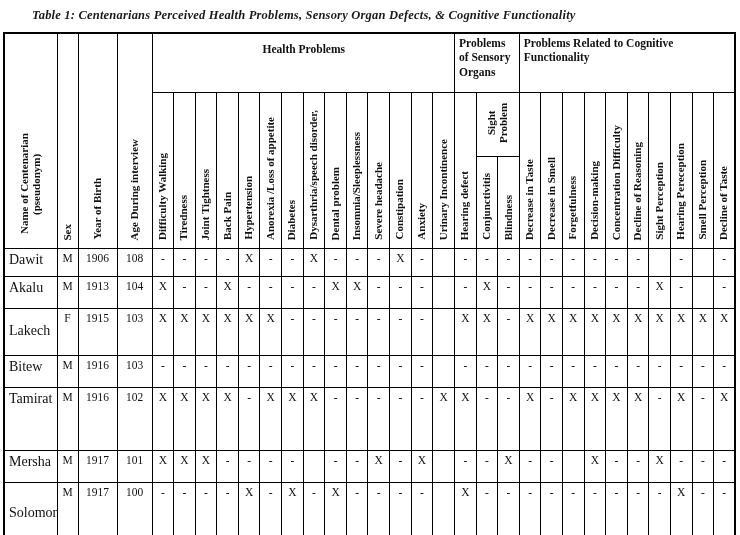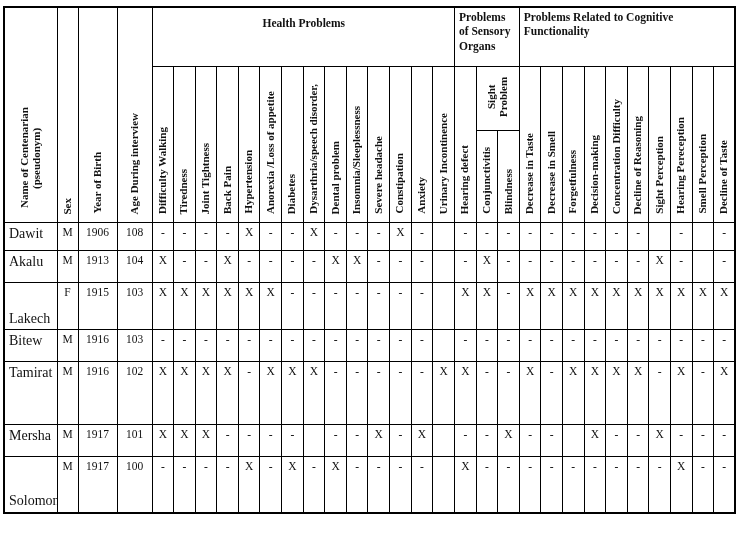--- a/index.html
+++ b/index.html
@@ -39,26 +39,27 @@
   .name-hdr .vtxt { max-height:112px; }
   .sight-hdr { vertical-align:middle; }
   .sight-hdr .vtxt { max-height:58px; padding:0; }
   
   td {
     font-size:11.5px; color:#111;
     text-align:center; vertical-align:top; padding-top:3px;
     line-height:1.1;
   }
   td.name-cell { text-align:left; padding-left:4px; font-size:14px; }
-  tr.name-bottom td.name-cell { vertical-align:bottom; padding-bottom:3px; }
+  tr.name-bottom td.name-cell { vertical-align:bottom; padding-bottom:17px; }
 </style>
 </head>
 <body>
 
 <div class="page">
+  <div class="title">Table 1: Centenarians Perceived Health Problems, Sensory Organ Defects, &amp; Cognitive Functionality</div>
 
   <table>
     <colgroup id="colgroup">
         <col style="width: 53px;">
         <col style="width: 21px;">
         <col style="width: 39px;">
         <col style="width: 35px;">
         <col style="width: 21.6px;">
         <col style="width: 21.6px;">
         <col style="width: 21.6px;">

